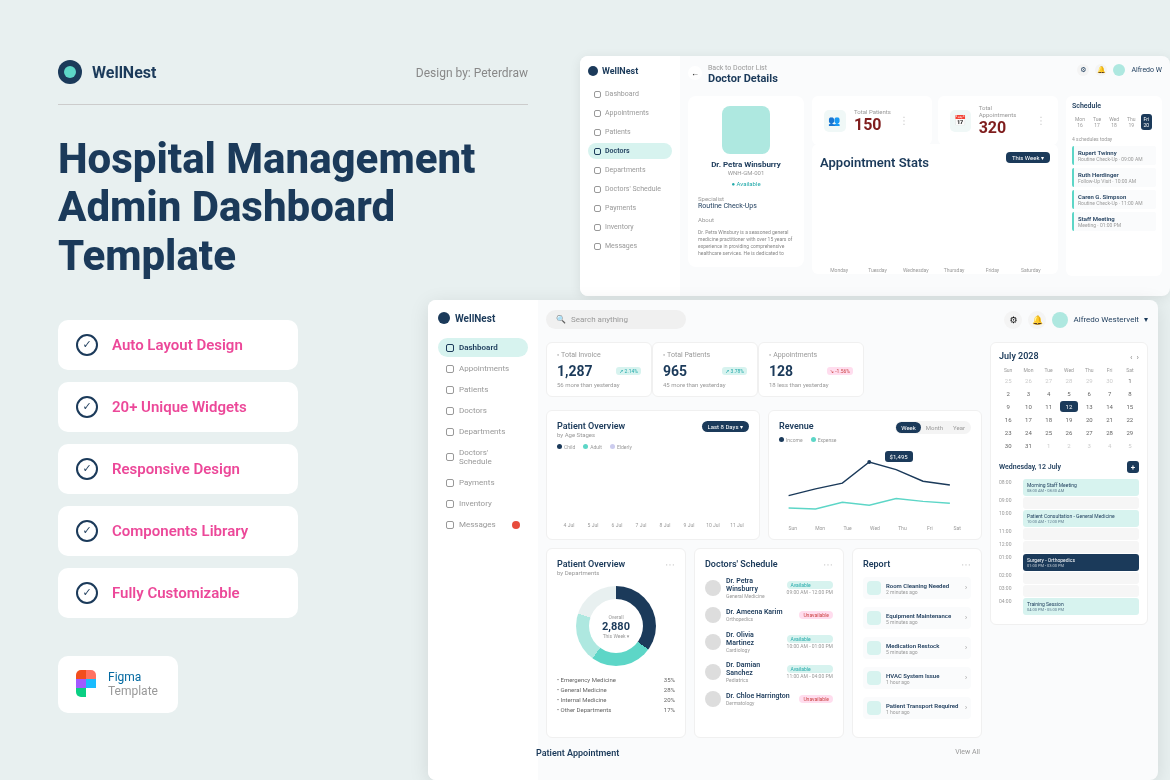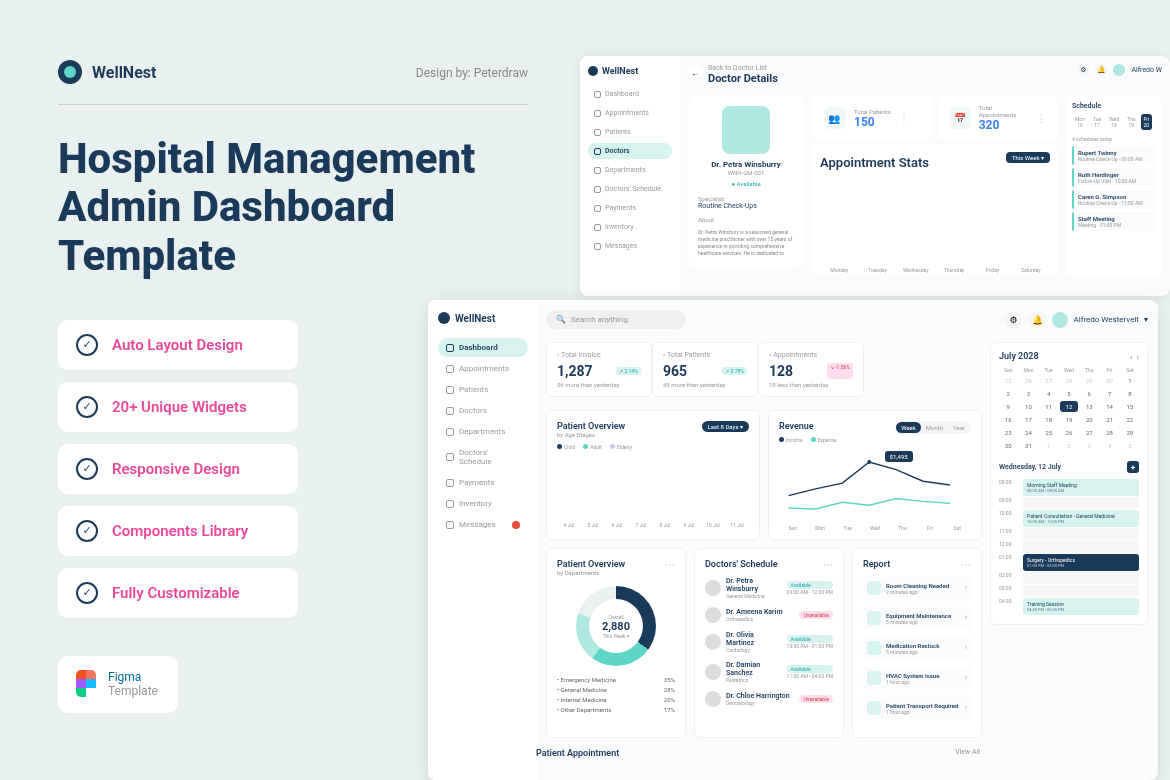--- a/index.html
+++ b/index.html
@@ -39,21 +39,21 @@
 .s1-doc-name{font-size:8px;font-weight:700;color:#1b3a5a}
 .s1-doc-id{font-size:6px;color:#999}
 .s1-avail{font-size:6px;color:#2aa;margin-top:4px}
 .s1-spec{font-size:6px;color:#999;text-align:left;margin-top:8px}
 .s1-spec-val{font-size:7px;color:#1b3a5a;text-align:left}
 .s1-about{font-size:5px;color:#888;text-align:left;margin-top:6px;line-height:1.4}
 .s1-stats{position:absolute;left:232px;top:40px;display:flex;gap:6px}
 .s1-stat{background:#fff;border-radius:6px;padding:8px 12px;display:flex;align-items:center;gap:8px;width:120px}
 .s1-stat-icon{width:22px;height:22px;background:#f0f8f7;border-radius:5px;display:flex;align-items:center;justify-content:center;font-size:10px}
 .s1-stat-label{font-size:6px;color:#999}
-.s1-stat-val{font-size:12px;font-weight:700;color:#3b82f6}
+.s1-stat-val{font-size:16px;font-weight:700;color:#7f1d1d}
 .s1-chart{position:absolute;left:232px;top:88px;width:246px;height:130px;background:#fff;border-radius:6px;padding:8px}
 .s1-chart-title{font-size:13px;font-weight:600;color:#1b3a5a}
 .s1-chart-badge{position:absolute;right:8px;top:8px;font-size:6px;background:#1b3a5a;color:#fff;padding:2px 6px;border-radius:4px}
 .s1-bars{display:flex;align-items:flex-end;gap:6px;height:80px;margin-top:12px;padding:0 4px}
 .s1-bar-group{display:flex;gap:2px;align-items:flex-end;flex:1}
 .s1-bar{width:8px;border-radius:2px 2px 0 0}
 .s1-bar.a{background:#aee8e0}
 .s1-bar.b{background:#1b3a5a}
 .s1-day{font-size:5px;color:#999;text-align:center;flex:1}
 .s1-days{display:flex;margin-top:4px}
@@ -382,21 +382,21 @@
         <div style="display:flex;align-items:center">
           <span class="s2-metric-val">965</span>
           <span class="s2-delta up">↗ 3.78%</span>
         </div>
         <div class="s2-metric-sub">45 more than yesterday</div>
       </div>
       <div class="s2-metric">
         <div class="s2-metric-label">
           <span>▫ Appointments</span>
         </div>
-        <div style="display:flex;">
+        <div style="display:flex;align-items:center">
           <span class="s2-metric-val">128</span>
           <span class="s2-delta down">↘ -1.56%</span>
         </div>
         <div class="s2-metric-sub">18 less than yesterday</div>
       </div>
     </div>
   <div class="s2-charts">
     <div class="s2-chart-card s2-ov">
       <span class="s2-pill">Last 8 Days ▾</span>
       <div class="s2-card-title">Patient Overview</div>

